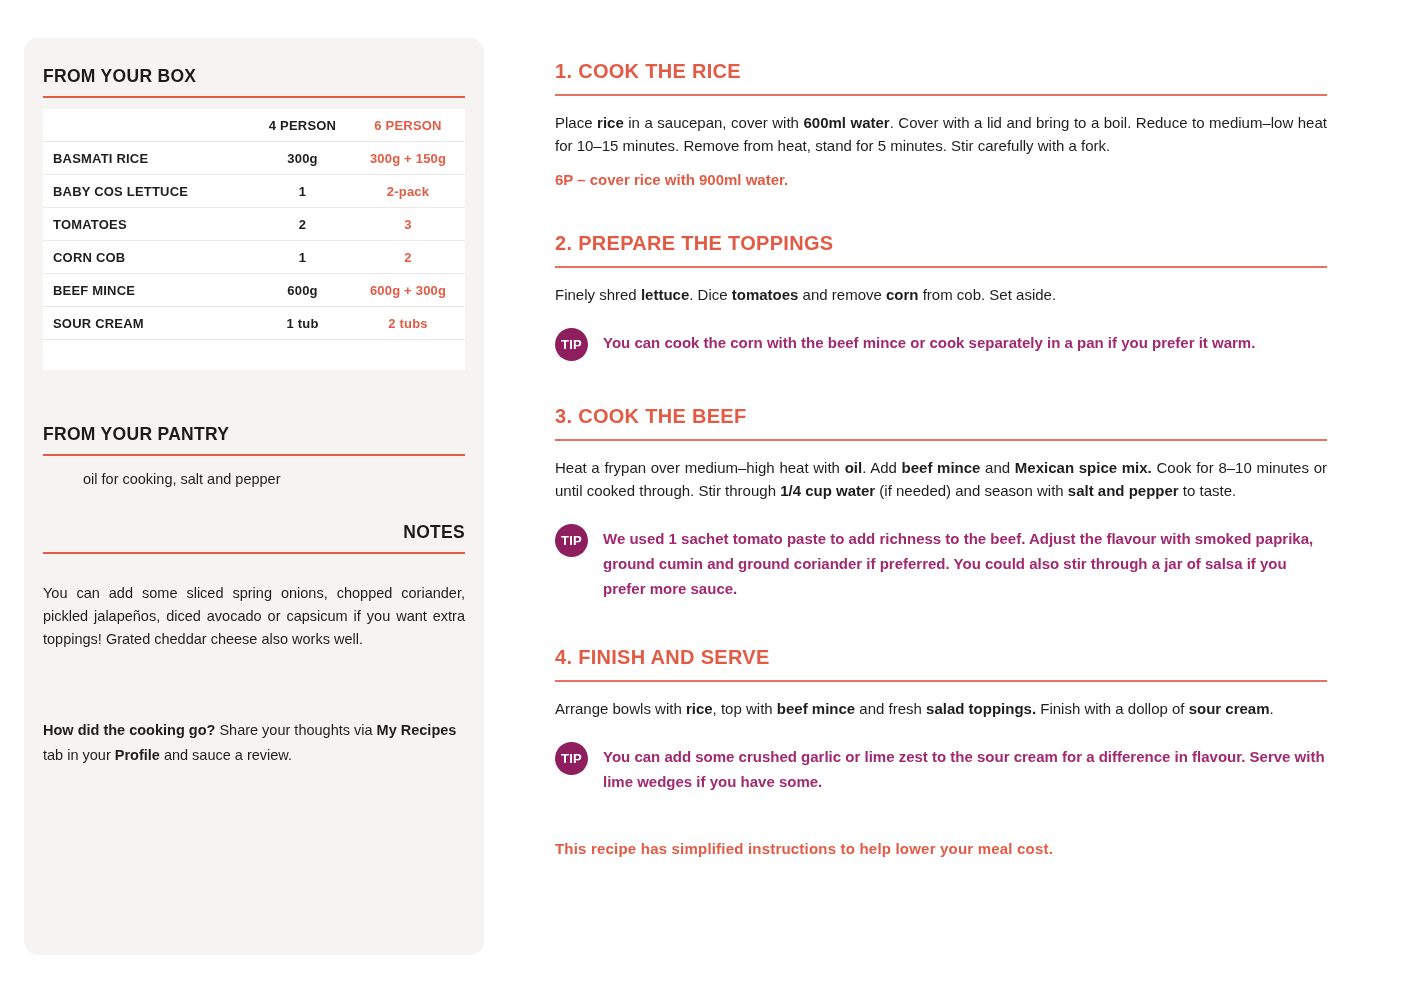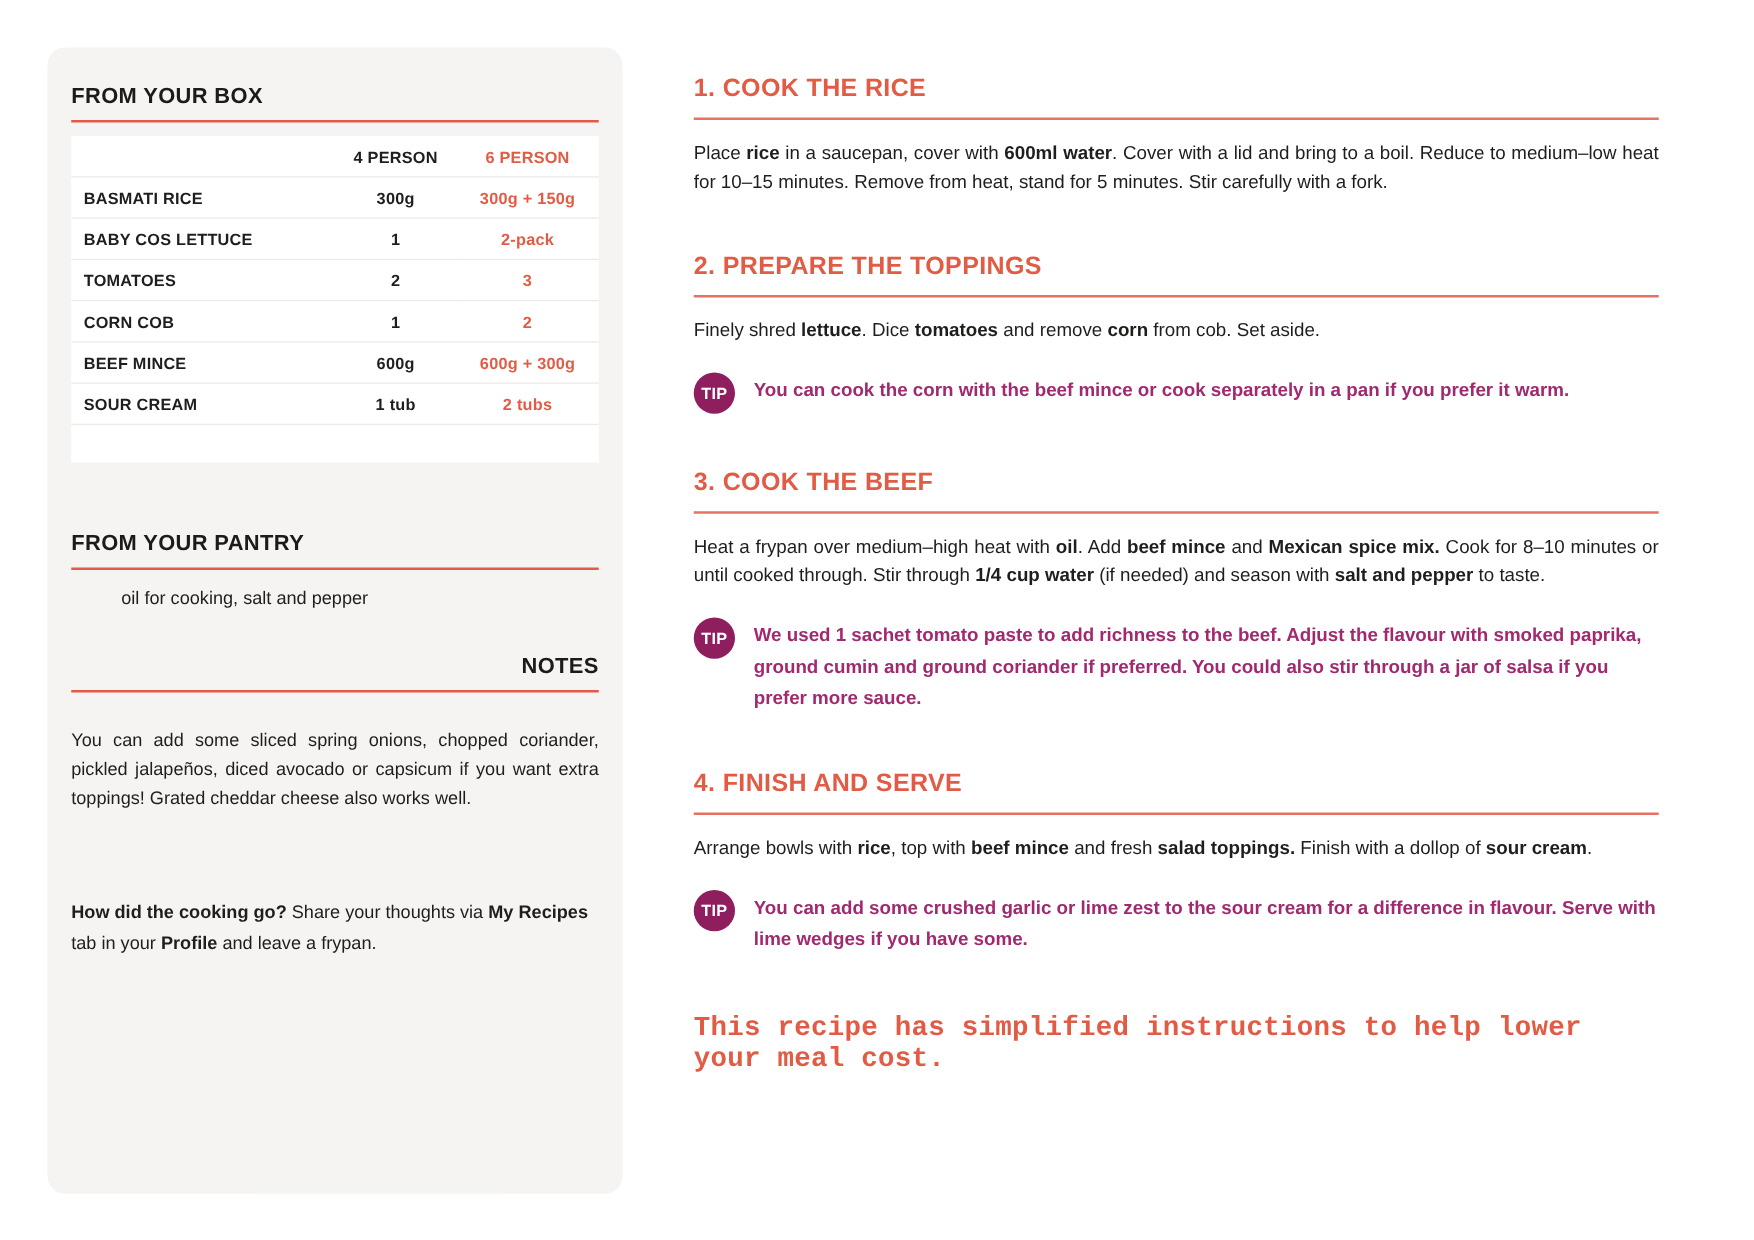--- a/index.html
+++ b/index.html
@@ -21,21 +21,21 @@
     position:relative;
     width:1403px;
     height:992px;
     background:#ffffff;
     overflow:hidden;
   }
 
   
   .sidebar{
     position:absolute;
-    left:38px; top:38px;
+    left:24px; top:38px;
     width:460px; height:917px;
     background:var(--sidebar-bg);
     border-radius:14px;
     padding:28px 19px 0 19px;
   }
   .side-title{
     margin:0;
     font-size:17.5px;
     font-weight:700;
     letter-spacing:.3px;
@@ -139,25 +139,24 @@
   }
   .tip-text{
     font-size:15px;
     line-height:1.65;
     font-weight:700;
     color:var(--tip-text);
     padding-top:3px;
   }
   .footer-note{
     margin-top:46px;
-    font-size:22px;
+    font-size:15px;
     font-weight:700;
     letter-spacing:.2px;
     color:var(--accent);
-    font-family:Liberation Mono, monospace;
   }
 </style>
 </head>
 <body>
 
 <div class="page">
 
   <aside class="sidebar">
     <h2 class="side-title">FROM YOUR BOX</h2>
     <div class="side-rule"></div>
@@ -208,31 +207,32 @@
 
     <h2 class="side-title pantry-title">FROM YOUR PANTRY</h2>
     <div class="side-rule"></div>
     <div class="pantry-text">oil for cooking, salt and pepper</div>
 
     <h2 class="side-title notes-title">NOTES</h2>
     <div class="side-rule"></div>
     <div class="notes-text">You can add some sliced spring onions, chopped coriander, pickled jalapeños, diced avocado or capsicum if you want extra toppings! Grated cheddar cheese also works well.</div>
 
     <div class="feedback">
-        <p><span class="b">How did the cooking go?</span><span> Share your thoughts via </span><span class="b">My Recipes</span><span> tab in your </span><span class="b">Profile</span><span> and leave a frypan.</span></p>
+        <p><span class="b">How did the cooking go?</span><span> Share your thoughts via </span><span class="b">My Recipes</span><span> tab in your </span><span class="b">Profile</span><span> and sauce a review.</span></p>
       </div>
   </aside>
 
   <main class="content">
     <div id="steps">
   <section class="step">
     <h2 class="step-title">1. COOK THE RICE</h2>
     <div class="step-rule"></div>
     <div class="paras">
             <div class="para"><span>Place </span><span class="b">rice</span><span> in a saucepan, cover with </span><span class="b">600ml water</span><span>. Cover with a lid and bring to a boil. Reduce to medium–low heat for 10–15 minutes. Remove from heat, stand for 5 minutes. Stir carefully with a fork.</span></div>
+            <div class="note"><span>6P – cover rice with 900ml water.</span></div>
           </div>
 
   </section>
 
   <section class="step">
     <h2 class="step-title">2. PREPARE THE TOPPINGS</h2>
     <div class="step-rule"></div>
     <div class="paras">
             <div class="para"><span>Finely shred </span><span class="b">lettuce</span><span>. Dice </span><span class="b">tomatoes</span><span> and remove </span><span class="b">corn</span><span> from cob. Set aside.</span></div>
           </div>

